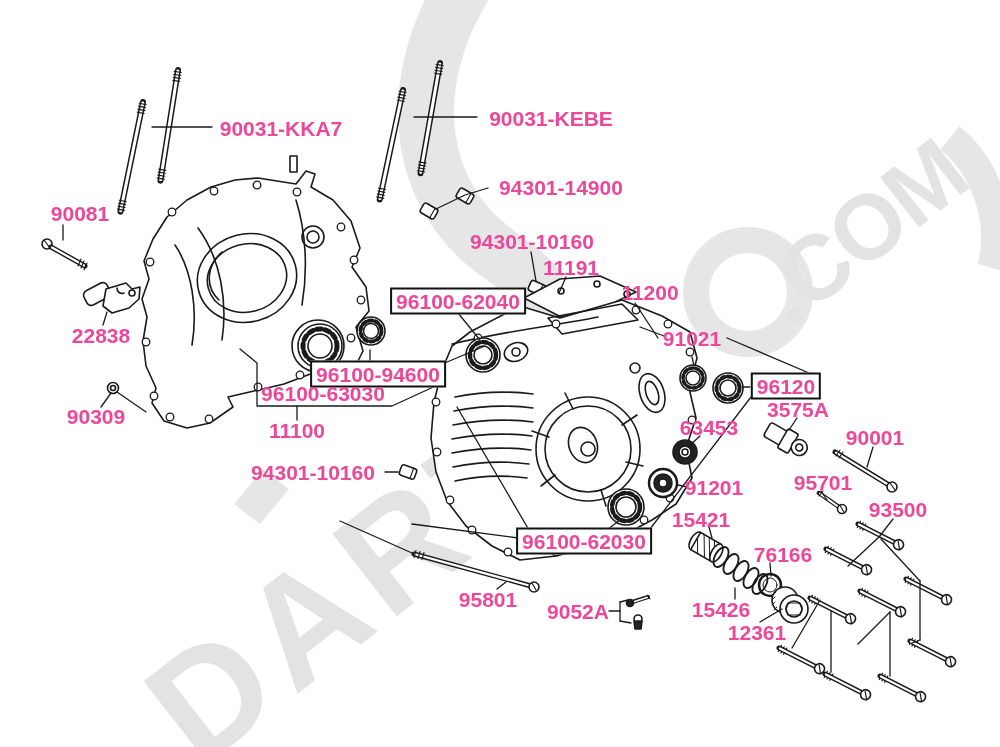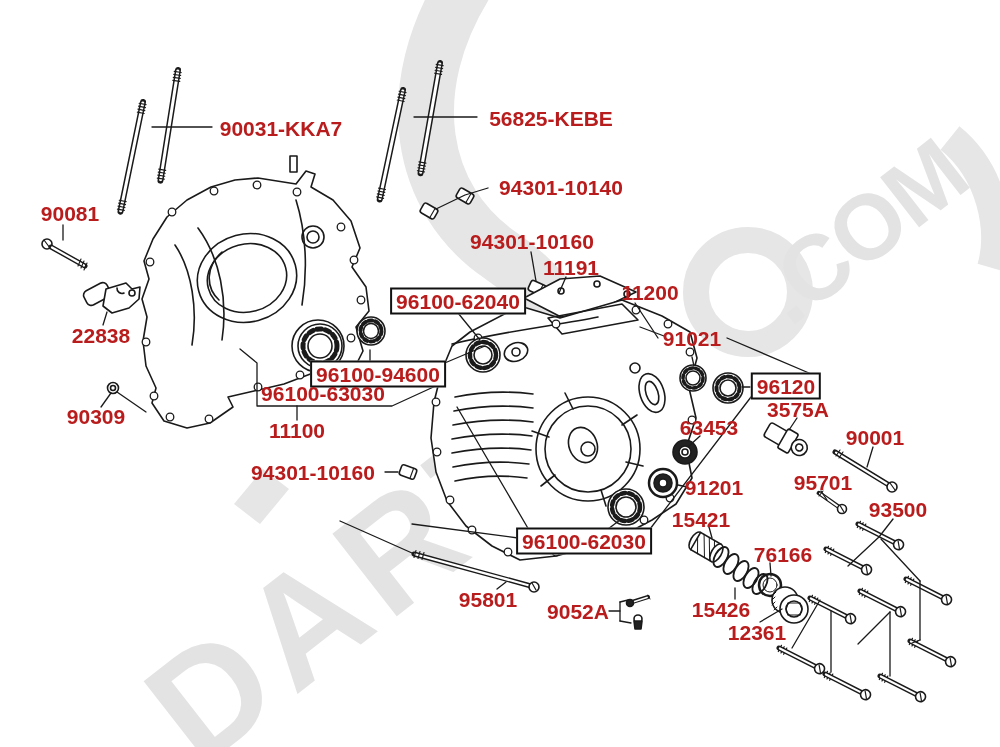--- a/index.html
+++ b/index.html
@@ -1,20 +1,20 @@
 <!DOCTYPE html>
 <html><head>
 <meta charset="utf-8">
 <style>
   html,body{margin:0;padding:0;background:#fff;}
   #stage{position:relative;width:1000px;height:747px;background:#ffffff;overflow:hidden;
          font-family:"Liberation Sans", sans-serif;}
   #art{position:absolute;left:0;top:0;}
   .lbl{position:absolute;transform:translate(-50%,-50%);font-weight:bold;font-size:21px;
-       color:#b91c1c;white-space:nowrap;letter-spacing:0px;line-height:1;}
+       color:#ec4899;white-space:nowrap;letter-spacing:0px;line-height:1;}
   .lbl.boxed{border:2px solid #111;background:#fff;padding:1px 4px;}
   .wm-text{font-weight:bold;}
 </style>
 </head>
 <body>
 
 <div id="stage">
   <svg id="art" width="1000" height="747" viewBox="0 0 1000 747" xmlns="http://www.w3.org/2000/svg">
 
     <g>
@@ -356,23 +356,23 @@
         <line x1="620" y1="602" x2="628" y2="600"></line>
         <line x1="620" y1="621" x2="631" y2="623"></line>
         <line x1="735" y1="599" x2="735" y2="588"></line>
         <line x1="760" y1="622" x2="782" y2="609"></line>
       </g>
     </g>
   </svg>
 
   <div>
     <div class="lbl" style="left:281px;top:128px">90031-KKA7</div>
-    <div class="lbl" style="left:551px;top:118px">56825-KEBE</div>
-    <div class="lbl" style="left:561px;top:187px">94301-10140</div>
-    <div class="lbl" style="left:70px;top:213px">90081</div>
+    <div class="lbl" style="left:551px;top:118px">90031-KEBE</div>
+    <div class="lbl" style="left:561px;top:187px">94301-14900</div>
+    <div class="lbl" style="left:80px;top:213px">90081</div>
     <div class="lbl" style="left:532px;top:241px">94301-10160</div>
     <div class="lbl" style="left:571px;top:267px">11191</div>
     <div class="lbl" style="left:650px;top:292px">11200</div>
     <div class="lbl boxed" style="left:458px;top:301px">96100-62040</div>
     <div class="lbl" style="left:101px;top:335px">22838</div>
     <div class="lbl" style="left:692px;top:338px">91021</div>
     <div class="lbl boxed" style="left:378px;top:374px">96100-94600</div>
     <div class="lbl boxed" style="left:786px;top:386px">96120</div>
     <div class="lbl" style="left:323px;top:393px">96100-63030</div>
     <div class="lbl" style="left:798px;top:409px">3575A</div>

